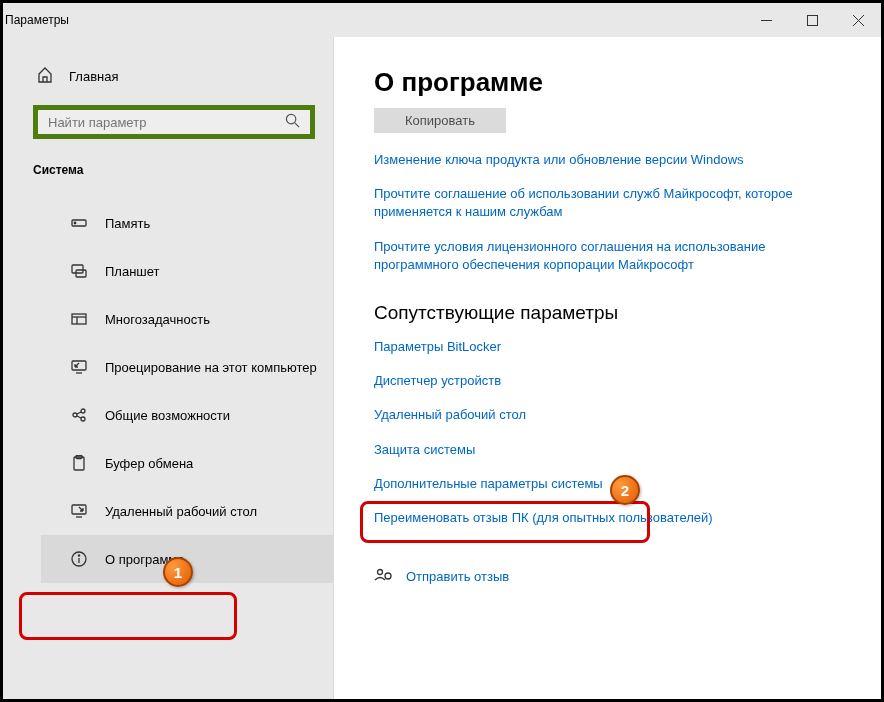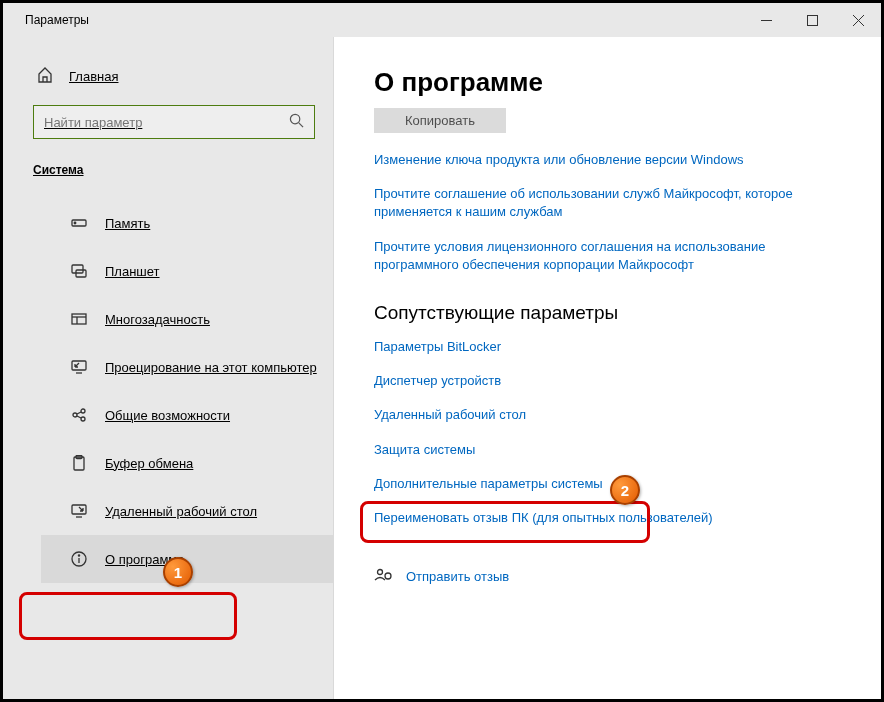--- a/index.html
+++ b/index.html
@@ -1,27 +1,27 @@
 <!DOCTYPE html>
 <html><head>
 <meta charset="utf-8">
 <style>
 * { box-sizing: border-box; margin: 0; padding: 0; }
 body { font-family: "Segoe UI", Arial, sans-serif; font-size: 13px; color: #000; background: #fff; width: 884px; height: 702px; overflow: hidden; border: 3px solid #000; }
 .window { display: flex; flex-direction: column; height: 100%; }
-.titlebar { display: flex; align-items: center; height: 34px; background: #e8e8e8; padding-left: 22px; }
+.titlebar { display: flex; align-items: center; height: 34px; background: #e8e8e8; padding-left: 2px; }
 .titlebar .title { font-size: 12px; flex: 1; }
 .winbtns { display: flex; }
 .winbtn { width: 46px; height: 34px; display: flex; align-items: center; justify-content: center; color: #333; }
 .winbtn svg { width: 11px; height: 11px; stroke: #333; stroke-width: 1; fill: none; }
 .body { display: flex; flex: 1; overflow: hidden; }
-.sidebar { width: 330px; background: #e8e8e8; padding: 20px 0 0 0; overflow: hidden; position: relative; text-decoration: underline; }
+.sidebar { width: 330px; background: #e8e8e8; padding: 20px 0 0 0; overflow: hidden; position: relative; }
 .home { display: flex; align-items: center; height: 38px; padding-left: 34px; gap: 16px; }
 .home svg { width: 16px; height: 16px; fill: none; stroke: #333; stroke-width: 1.3; }
-.search { margin: 10px 18px 0 30px; height: 34px; border: 1px solid #4d7c0f; background: #eee; display: flex; align-items: center; padding: 0 10px 0 10px; }
+.search { margin: 10px 18px 0 30px; height: 34px; border: 5px solid #4d7c0f; background: #eee; display: flex; align-items: center; padding: 0 10px 0 10px; }
 .search input { flex: 1; border: none; background: transparent; outline: none; font-size: 13px; color: #666; }
 .search svg { width: 15px; height: 15px; stroke: #555; fill: none; stroke-width: 1.3; }
 .section-label { padding: 24px 0 10px 30px; font-weight: 600; font-size: 12px; }
 .navlist { margin-top: 12px; margin-left: 38px; }
 .navitem { display: flex; align-items: center; height: 48px; padding-left: 30px; gap: 18px; position: relative; }
 .navitem .ico { width: 16px; height: 16px; display: flex; align-items: center; justify-content: center; }
 .navitem .ico svg { width: 16px; height: 16px; stroke: #333; fill: none; stroke-width: 1.3; }
 .navitem.active { background: #d9d9d9; }
 .callout { position: absolute; border: 3px solid #d40000; border-radius: 8px; pointer-events: none; }
 .badge { position: absolute; width: 30px; height: 30px; border-radius: 50%; background: radial-gradient(circle at 30% 30%, #ff9a3c, #e35a00); color: #fff; font-weight: bold; display: flex; align-items: center; justify-content: center; border: 2px solid #a84000; font-size: 15px; box-shadow: 1px 1px 3px rgba(0,0,0,.3); pointer-events: none; }

